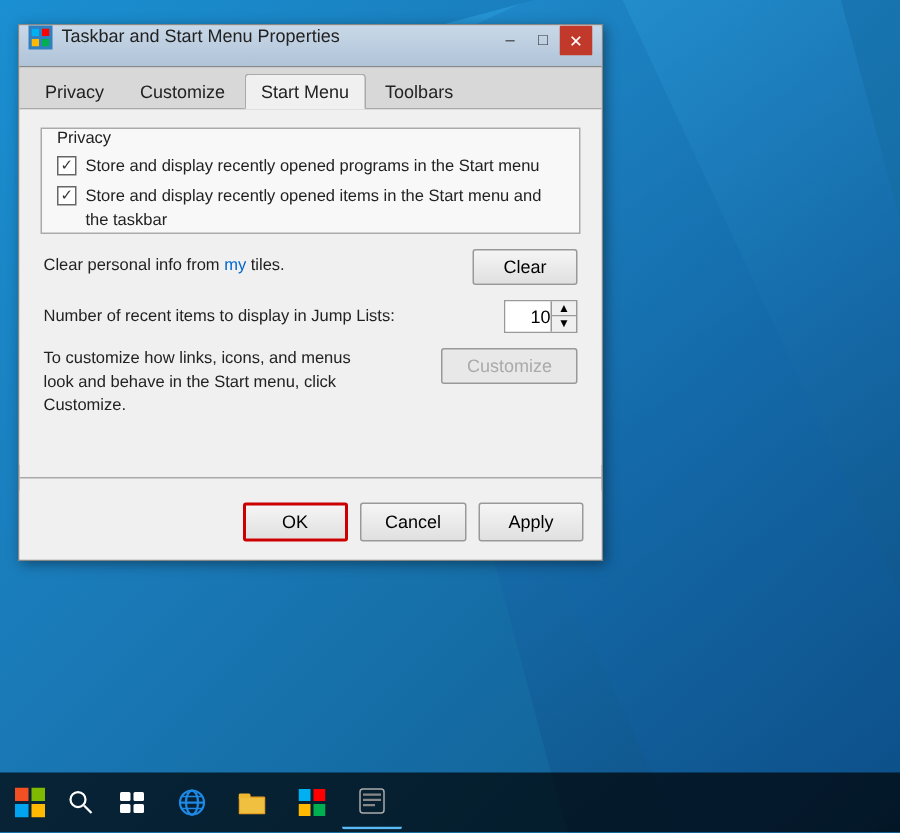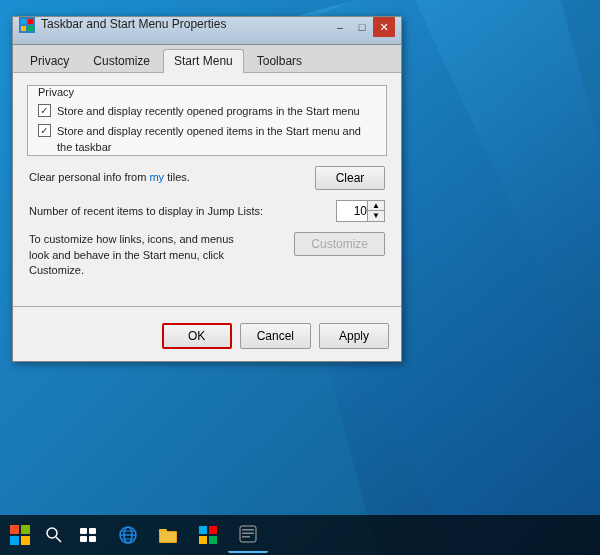--- a/index.html
+++ b/index.html
@@ -313,21 +313,21 @@
       border: none;
     }
     .spinner-btn:first-child { border-bottom: 1px solid #999; }
 
     
     .customize-section {
       display: flex;
       align-items: flex-start;
       justify-content: space-between;
       padding: 0 2px;
-      margin-bottom: 8px;
+      margin-bottom: 20px;
     }
     .customize-text {
       font-size: 11px;
       color: #222;
       line-height: 1.4;
       max-width: 220px;
     }
 
     
     .dialog-divider {

